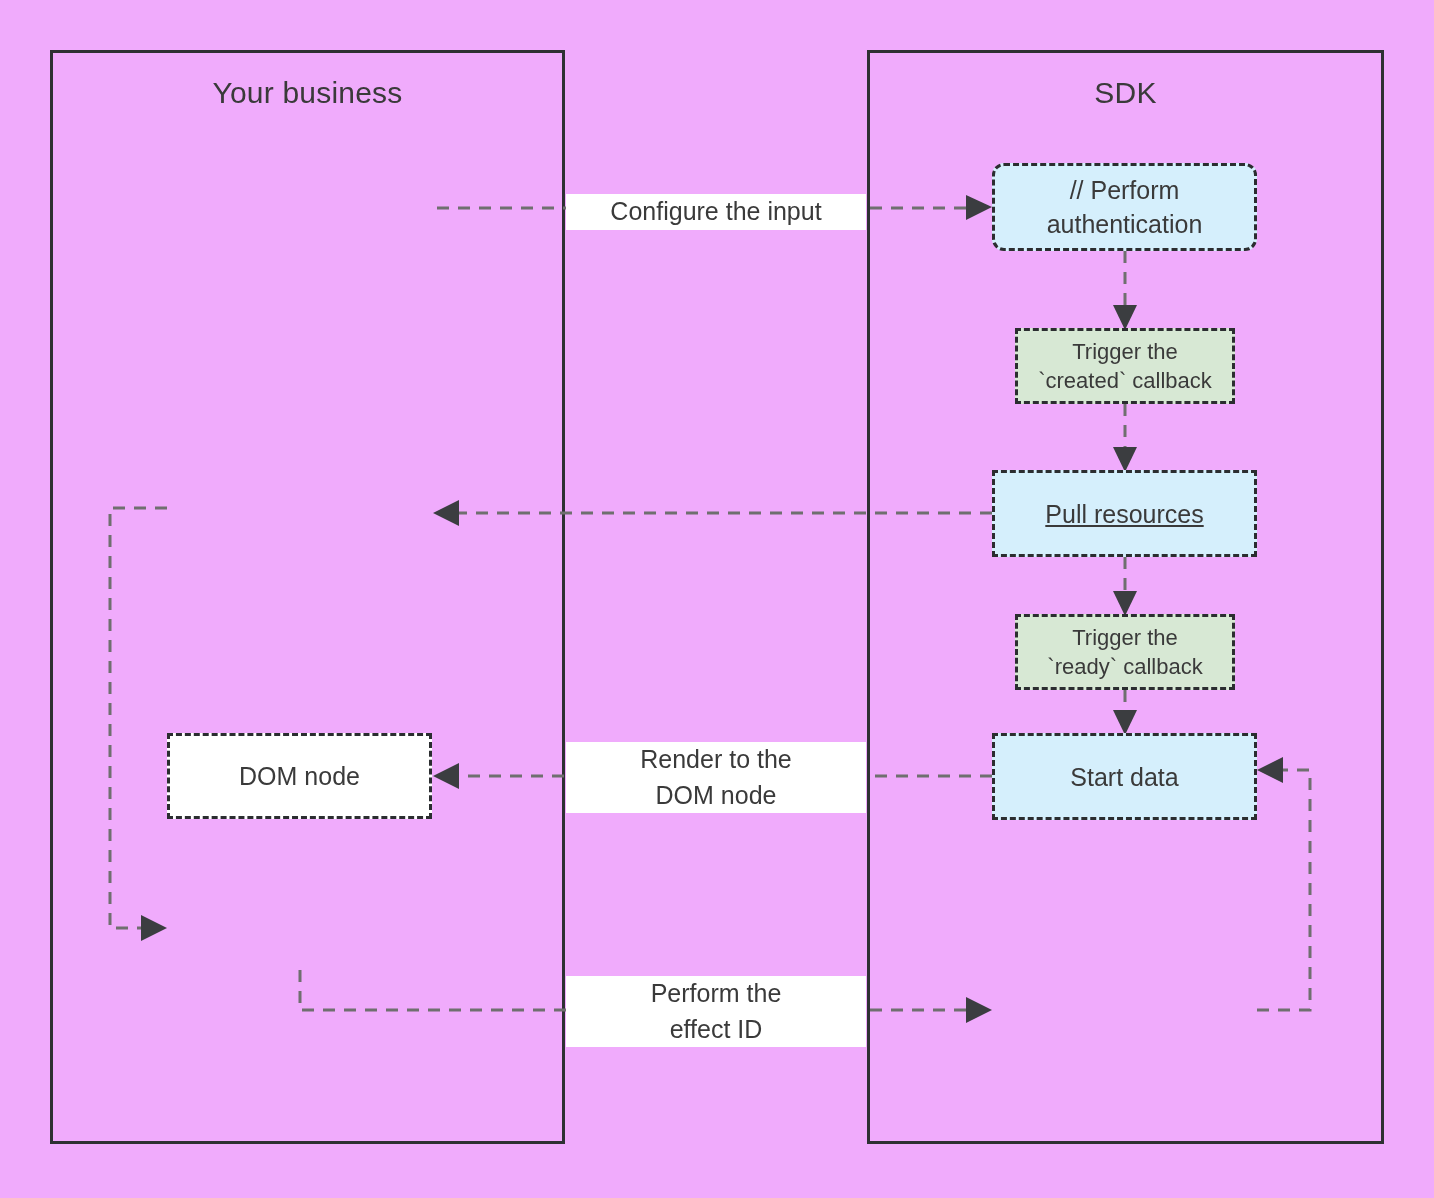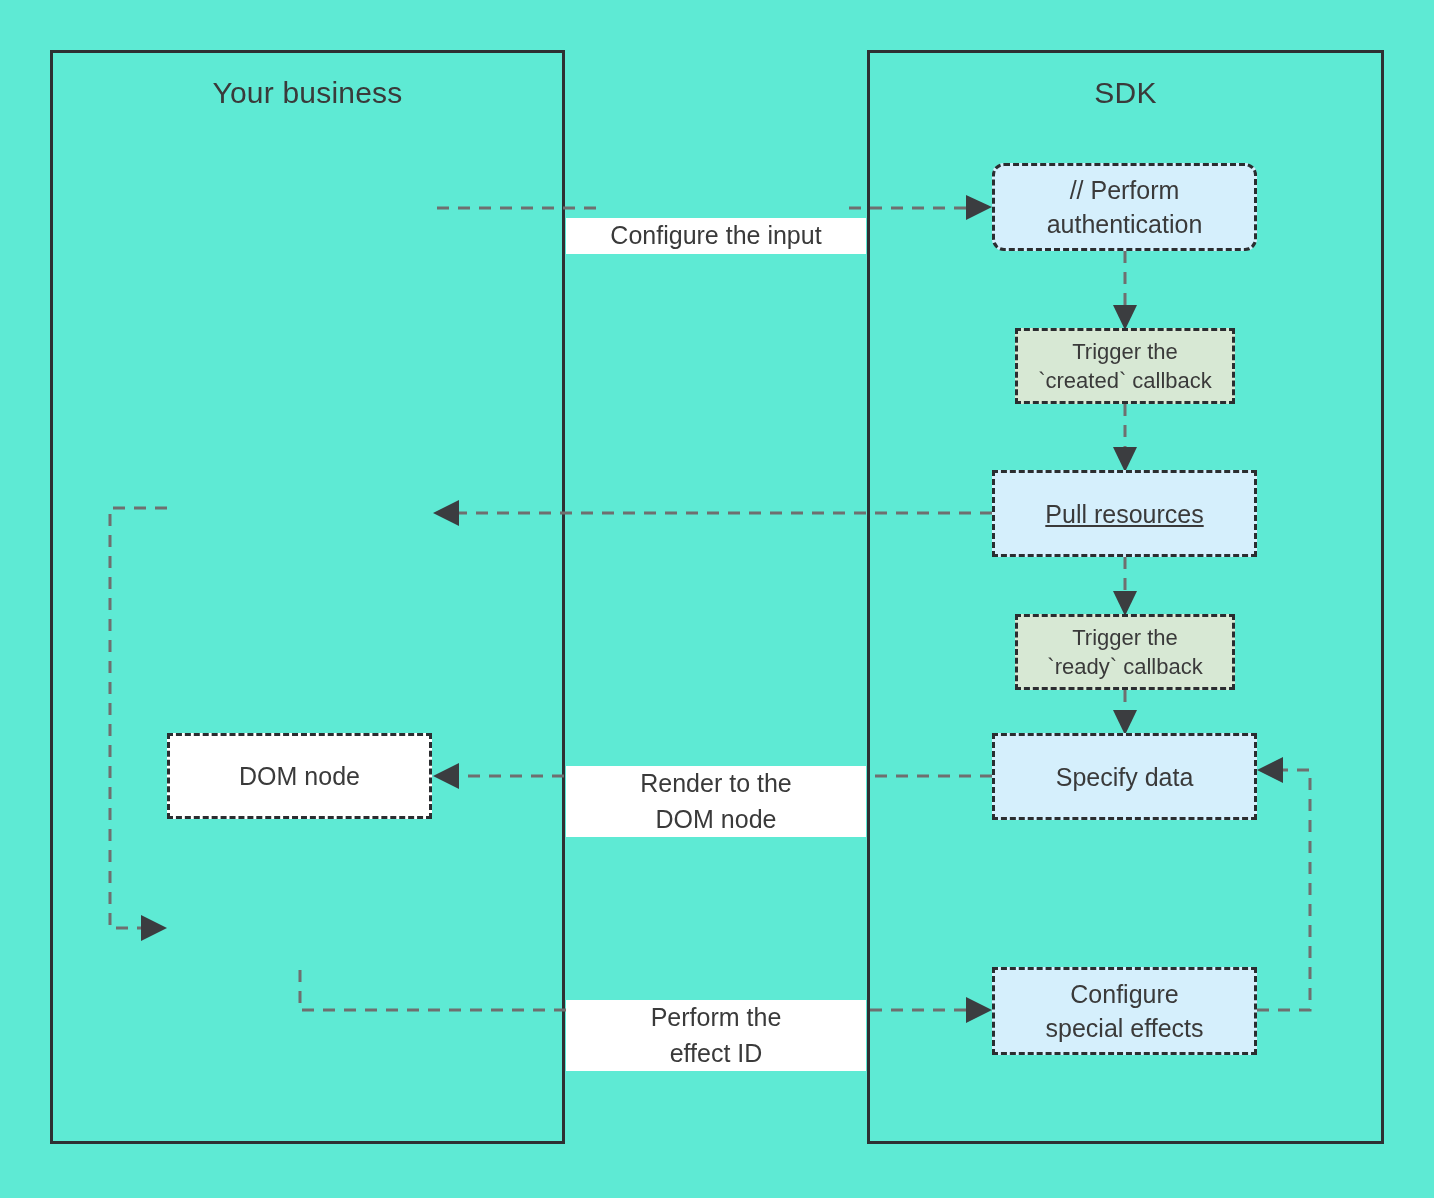--- a/index.html
+++ b/index.html
@@ -5,21 +5,21 @@
 <style>
   html,body{margin:0;padding:0;background:#ffffff;}
   body{
     font-family:"Liberation Sans","DejaVu Sans",sans-serif;
     -webkit-font-smoothing:antialiased;
   }
   #stage{
     position:relative;
     width:1434px;
     height:1198px;
-    background:#5eead4;
+    background:#f0abfc;
     overflow:hidden;
   }
 
   
   .lane{
     position:absolute;
     border:3px solid #2e3033;
     background:transparent;
     box-sizing:border-box;
   }
@@ -56,21 +56,20 @@
   .edge-label{
     position:absolute;
     text-align:center;
     color:#3a3a3a;
     font-size:25px;
     line-height:1.42;
     white-space:pre-line;
     background:#ffffff;
     padding:0 6px;
     box-sizing:border-box;
-    margin-top:24px;
   }
 
   
   #wires{
     position:absolute;
     left:0; top:0;
     width:1434px; height:1198px;
     pointer-events:none;
   }
   .wire{
@@ -148,27 +147,23 @@
   <div class="node blue" style="left:992px; top:470px; width:265px; height:87px;text-decoration:underline;">
     <span class="txt">Pull resources</span>
   </div>
 
   <div class="node green" style="left:1015px; top:614px; width:220px; height:76px;">
     <span class="txt">Trigger the
 `ready` callback</span>
   </div>
 
   <div class="node blue" style="left:992px; top:733px; width:265px; height:87px;">
-    <span class="txt">Specify data</span>
+    <span class="txt">Start data</span>
   </div>
 
-  <div class="node blue" style="left:992px; top:967px; width:265px; height:88px;">
-    <span class="txt">Configure
-special effects</span>
-  </div>
 
   <div class="edge-label" style="left:566px; top:194px; width:300px;">Configure the input</div>
 
   <div class="edge-label" style="left:566px; top:742px; width:300px;">Render to the
 DOM node</div>
 
   <div class="edge-label" style="left:566px; top:976px; width:300px;">Perform the
 effect ID</div>
 
 </div>

